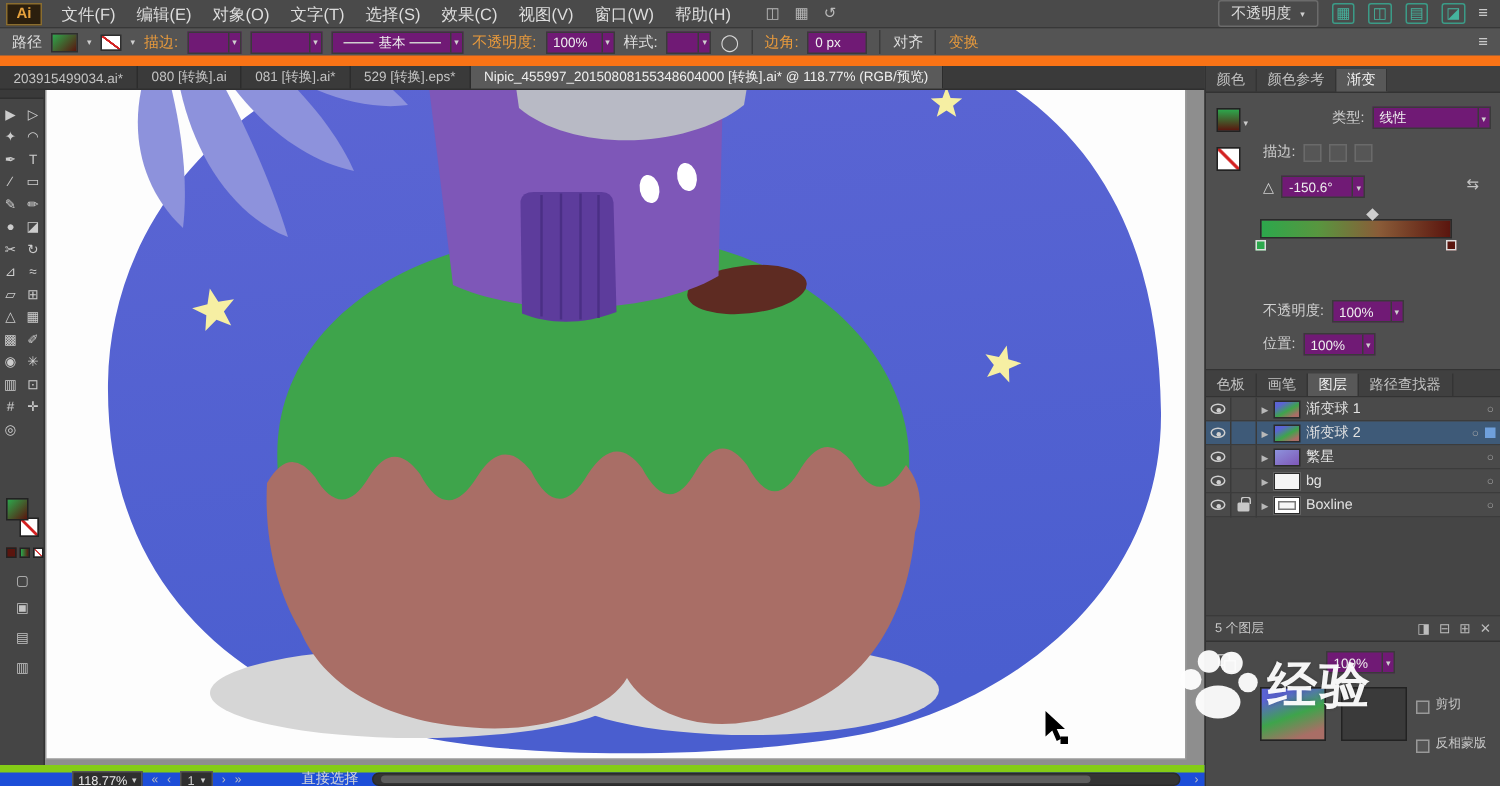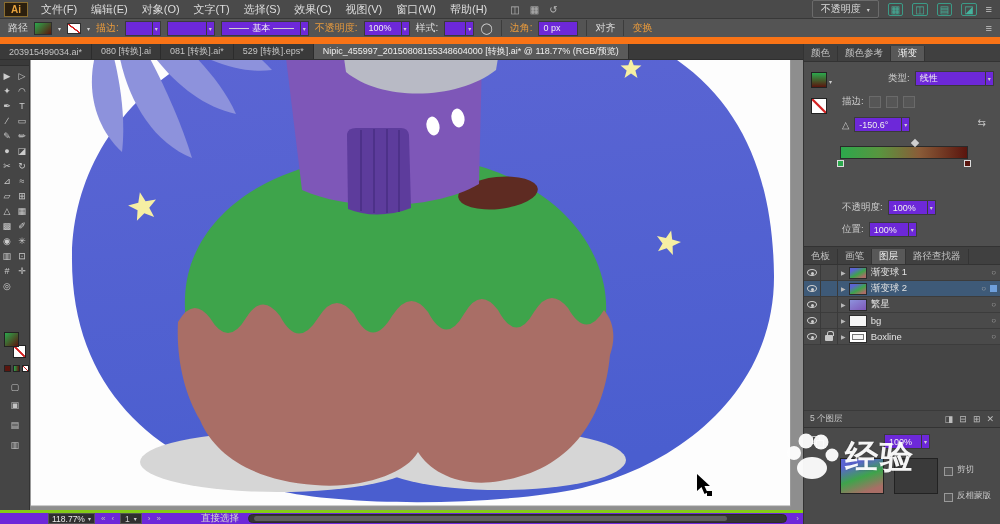--- a/index.html
+++ b/index.html
@@ -18,21 +18,21 @@
   .ws-btn { border:1px solid #6B6B6B; border-radius:2px; padding:1px 8px; font-size:10px;
             display:flex; align-items:center; gap:6px; color:#DDD; }
   .teal-ic { color:#45B39D; font-size:10px; border:1px solid #3B9B87; padding:0 2px; border-radius:2px; }
   .ham { color:#C9C9C9; font-size:11px; }
 
   
   .controlbar { position:absolute; left:0; top:19px; right:0; height:25px; background:#545454;
                 border-bottom:7px solid #f97316; display:flex; align-items:center; gap:6px;
                 padding-left:8px; font-size:10px; z-index:10; }
   .link { color:#E89A3C; }
-  .dbox { height:15px; background:#6d28d9; border:1px solid #3A3A3A; display:inline-flex;
+  .dbox { height:15px; background:#701a75; border:1px solid #3A3A3A; display:inline-flex;
           align-items:center; padding-left:4px; font-size:9px; color:#EFEFEF; white-space:nowrap; }
   .dd { font-size:6px; color:#CFCFCF; border-left:1px solid #3A3A3A; height:100%;
         display:flex; align-items:center; padding:0 2px; margin-left:3px; }
   .ddmini { font-size:6px; color:#CFCFCF; }
   .vdiv { width:1px; height:16px; background:#3C3C3C; margin:0 2px; }
   .fillsw { width:18px; height:13px; background:linear-gradient(135deg,#2CA84C,#5A150E); border:1px solid #2E2E2E; }
   .strokesw { width:14px; height:11px; border:1px solid #2E2E2E;
               background:linear-gradient(to top right,#fff 44%,#D22020 46%,#D22020 54%,#fff 56%); }
   .bb { width:88px; justify-content:space-between; }
   .hl { flex:1; height:1px; background:#CFCFCF; margin:0 3px; }
@@ -61,22 +61,22 @@
   .mini-color { background:#5A150E; }
   .mini-grad { background:linear-gradient(90deg,#2CA84C,#5A150E); }
   .mini-none { background:linear-gradient(to top right,#fff 40%,#D22020 48%,#D22020 52%,#fff 60%); }
   .tbglyph { position:absolute; left:0; width:30px; text-align:center; color:#C4C4C4; font-size:9px; }
 
   
   .canvas { position:absolute; left:30px; top:60px; width:773px; height:450px; background:#8E8E8E; overflow:hidden; }
   .art { position:absolute; left:0; top:0; width:773px; height:450px; }
 
   
-  .statusbar { position:absolute; left:0; bottom:0; width:803px; height:14px; background:#6d28d9;
-               border-top:3px solid #84cc16; display:flex; align-items:center; gap:6px;
+  .statusbar { position:absolute; left:0; bottom:0; width:803px; height:14px; background:#1d4ed8;
+               border-top:5px solid #84cc16; display:flex; align-items:center; gap:6px;
                font-size:9px; color:#CFCFCF; padding:0 4px 0 48px; z-index:9; }
   .zoombox { height:11px; background:#2F2F2F; border:1px solid #555; padding:0 3px;
              display:flex; align-items:center; gap:3px; font-size:8.5px; color:#E8E8E8; }
   .navarr { font-size:8px; color:#BDBDBD; }
   .navbox { height:11px; background:#2F2F2F; border:1px solid #555; padding:0 4px;
             display:flex; align-items:center; gap:4px; font-size:8.5px; }
   .toolstatus { margin-left:34px; font-size:9.5px; color:#D5D5D5; white-space:nowrap; }
   .hscroll { flex:1; height:9px; background:#343434; border:1px solid #2A2A2A; border-radius:5px;
              margin:0 3px; position:relative; }
   .hthumb { position:absolute; left:5px; top:1px; height:5px; width:88%; background:#5E5E5E; border-radius:3px; }

